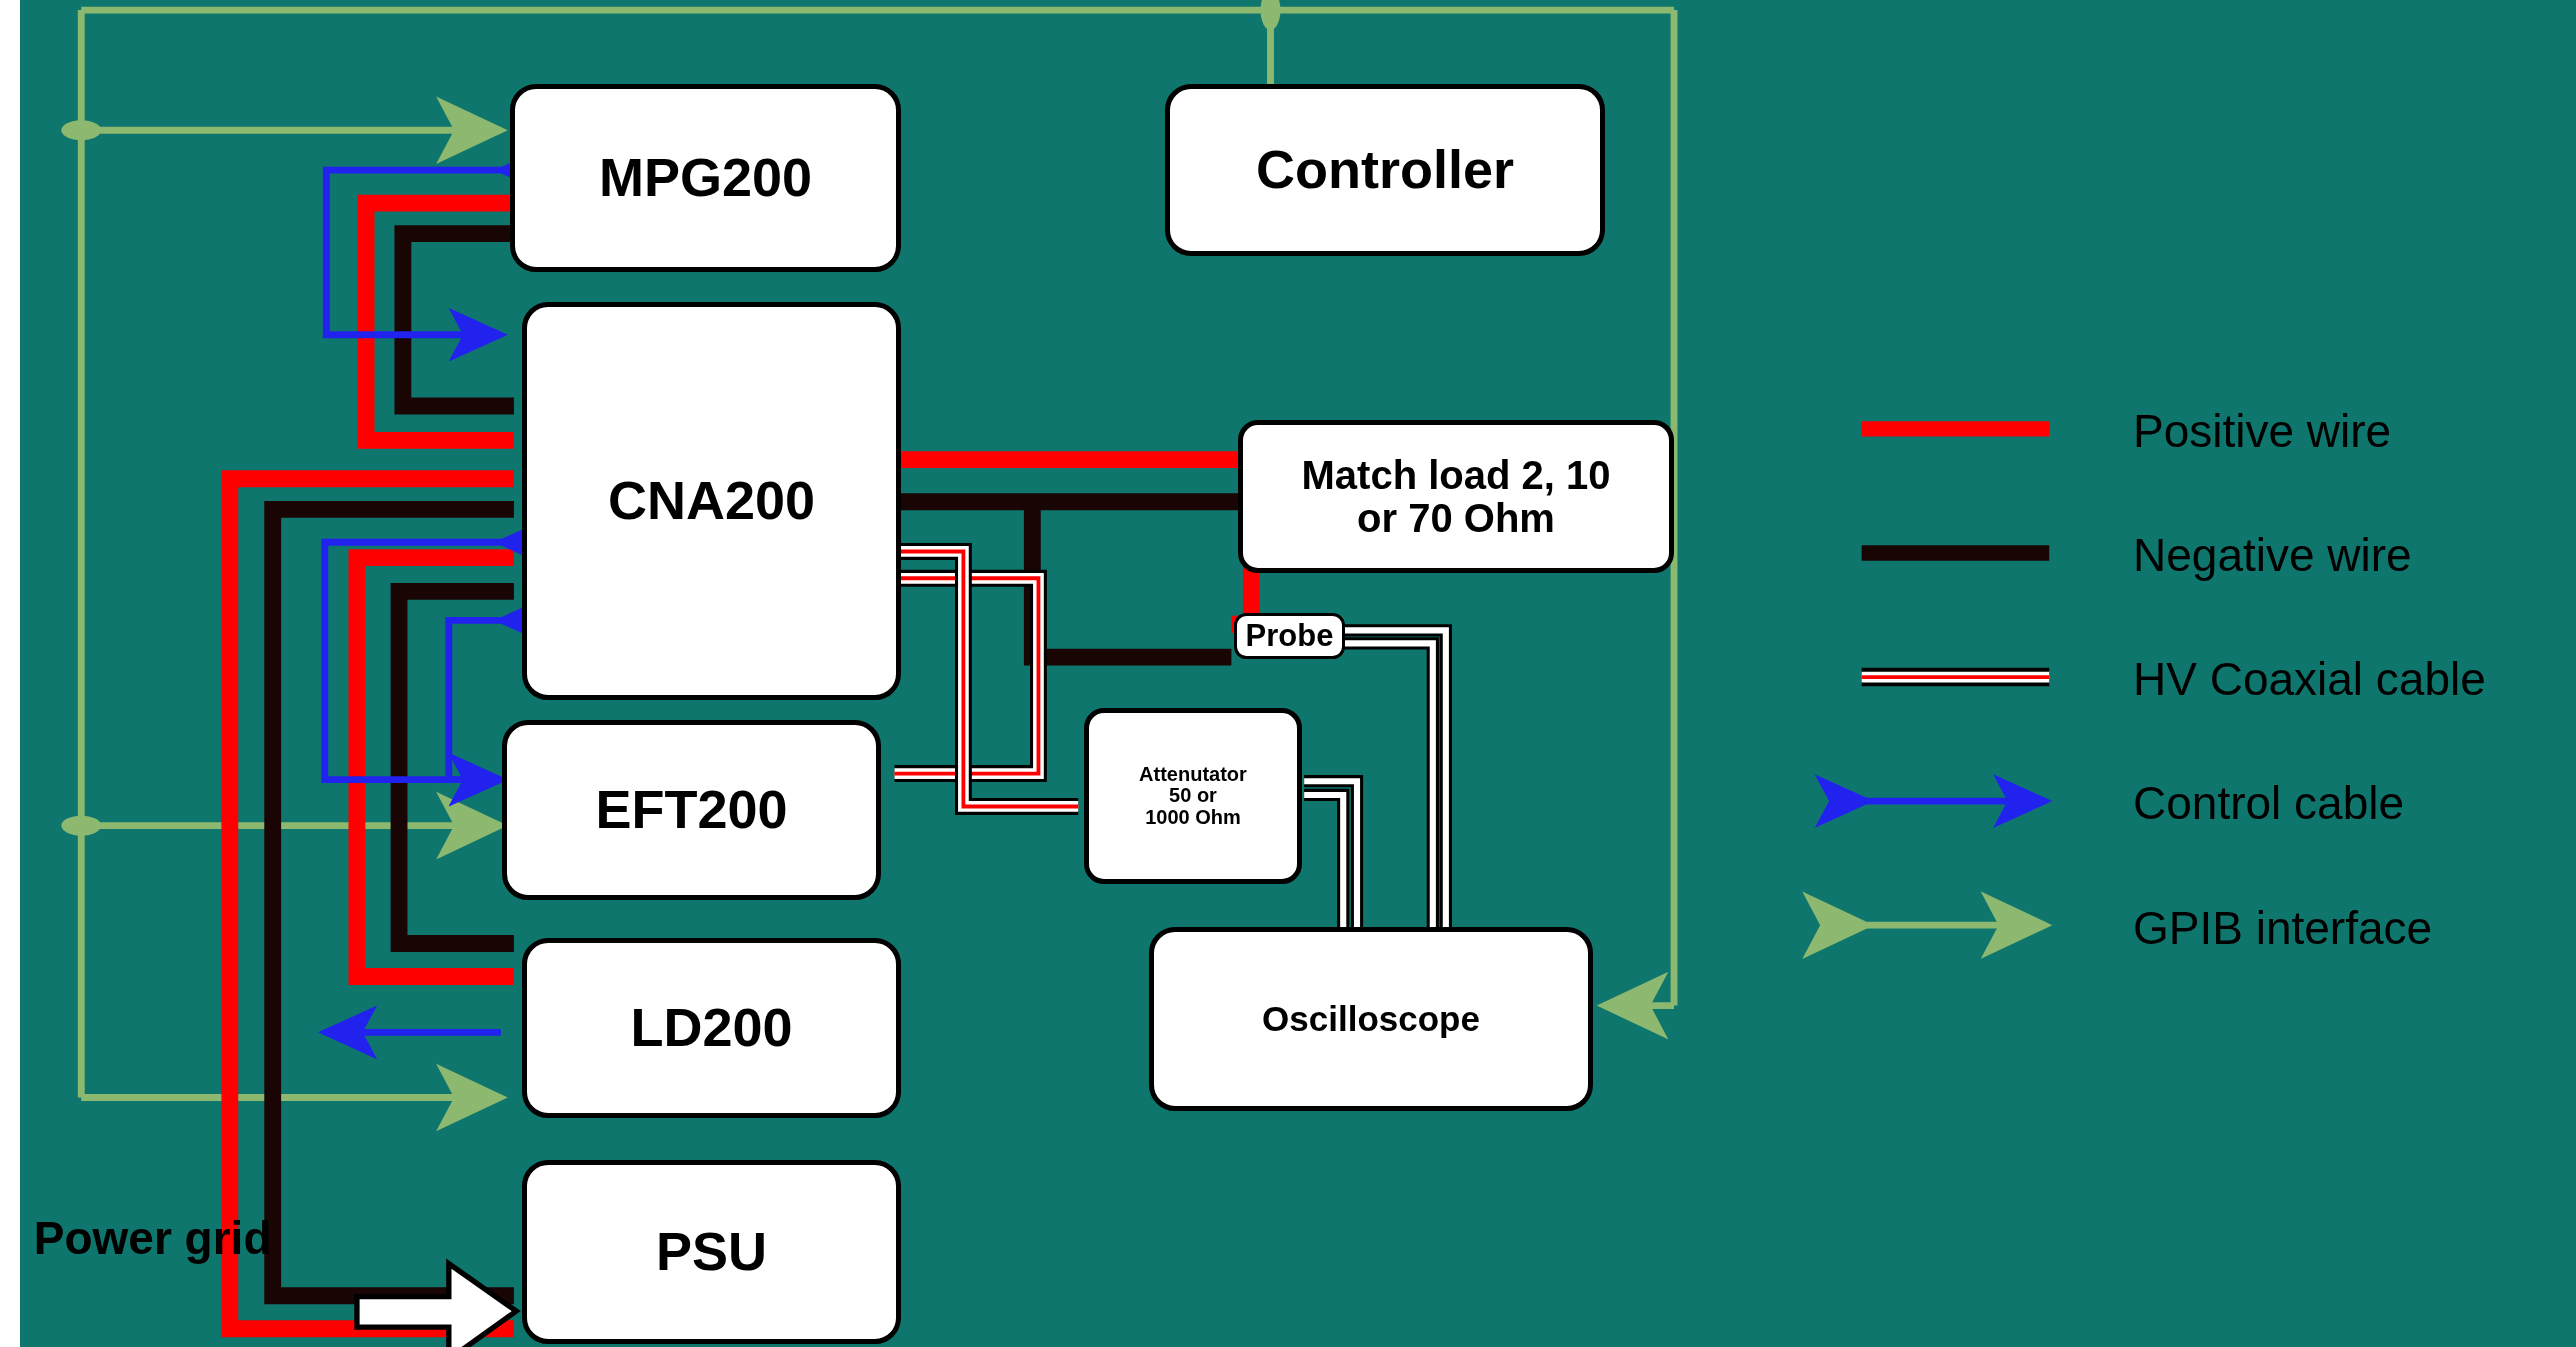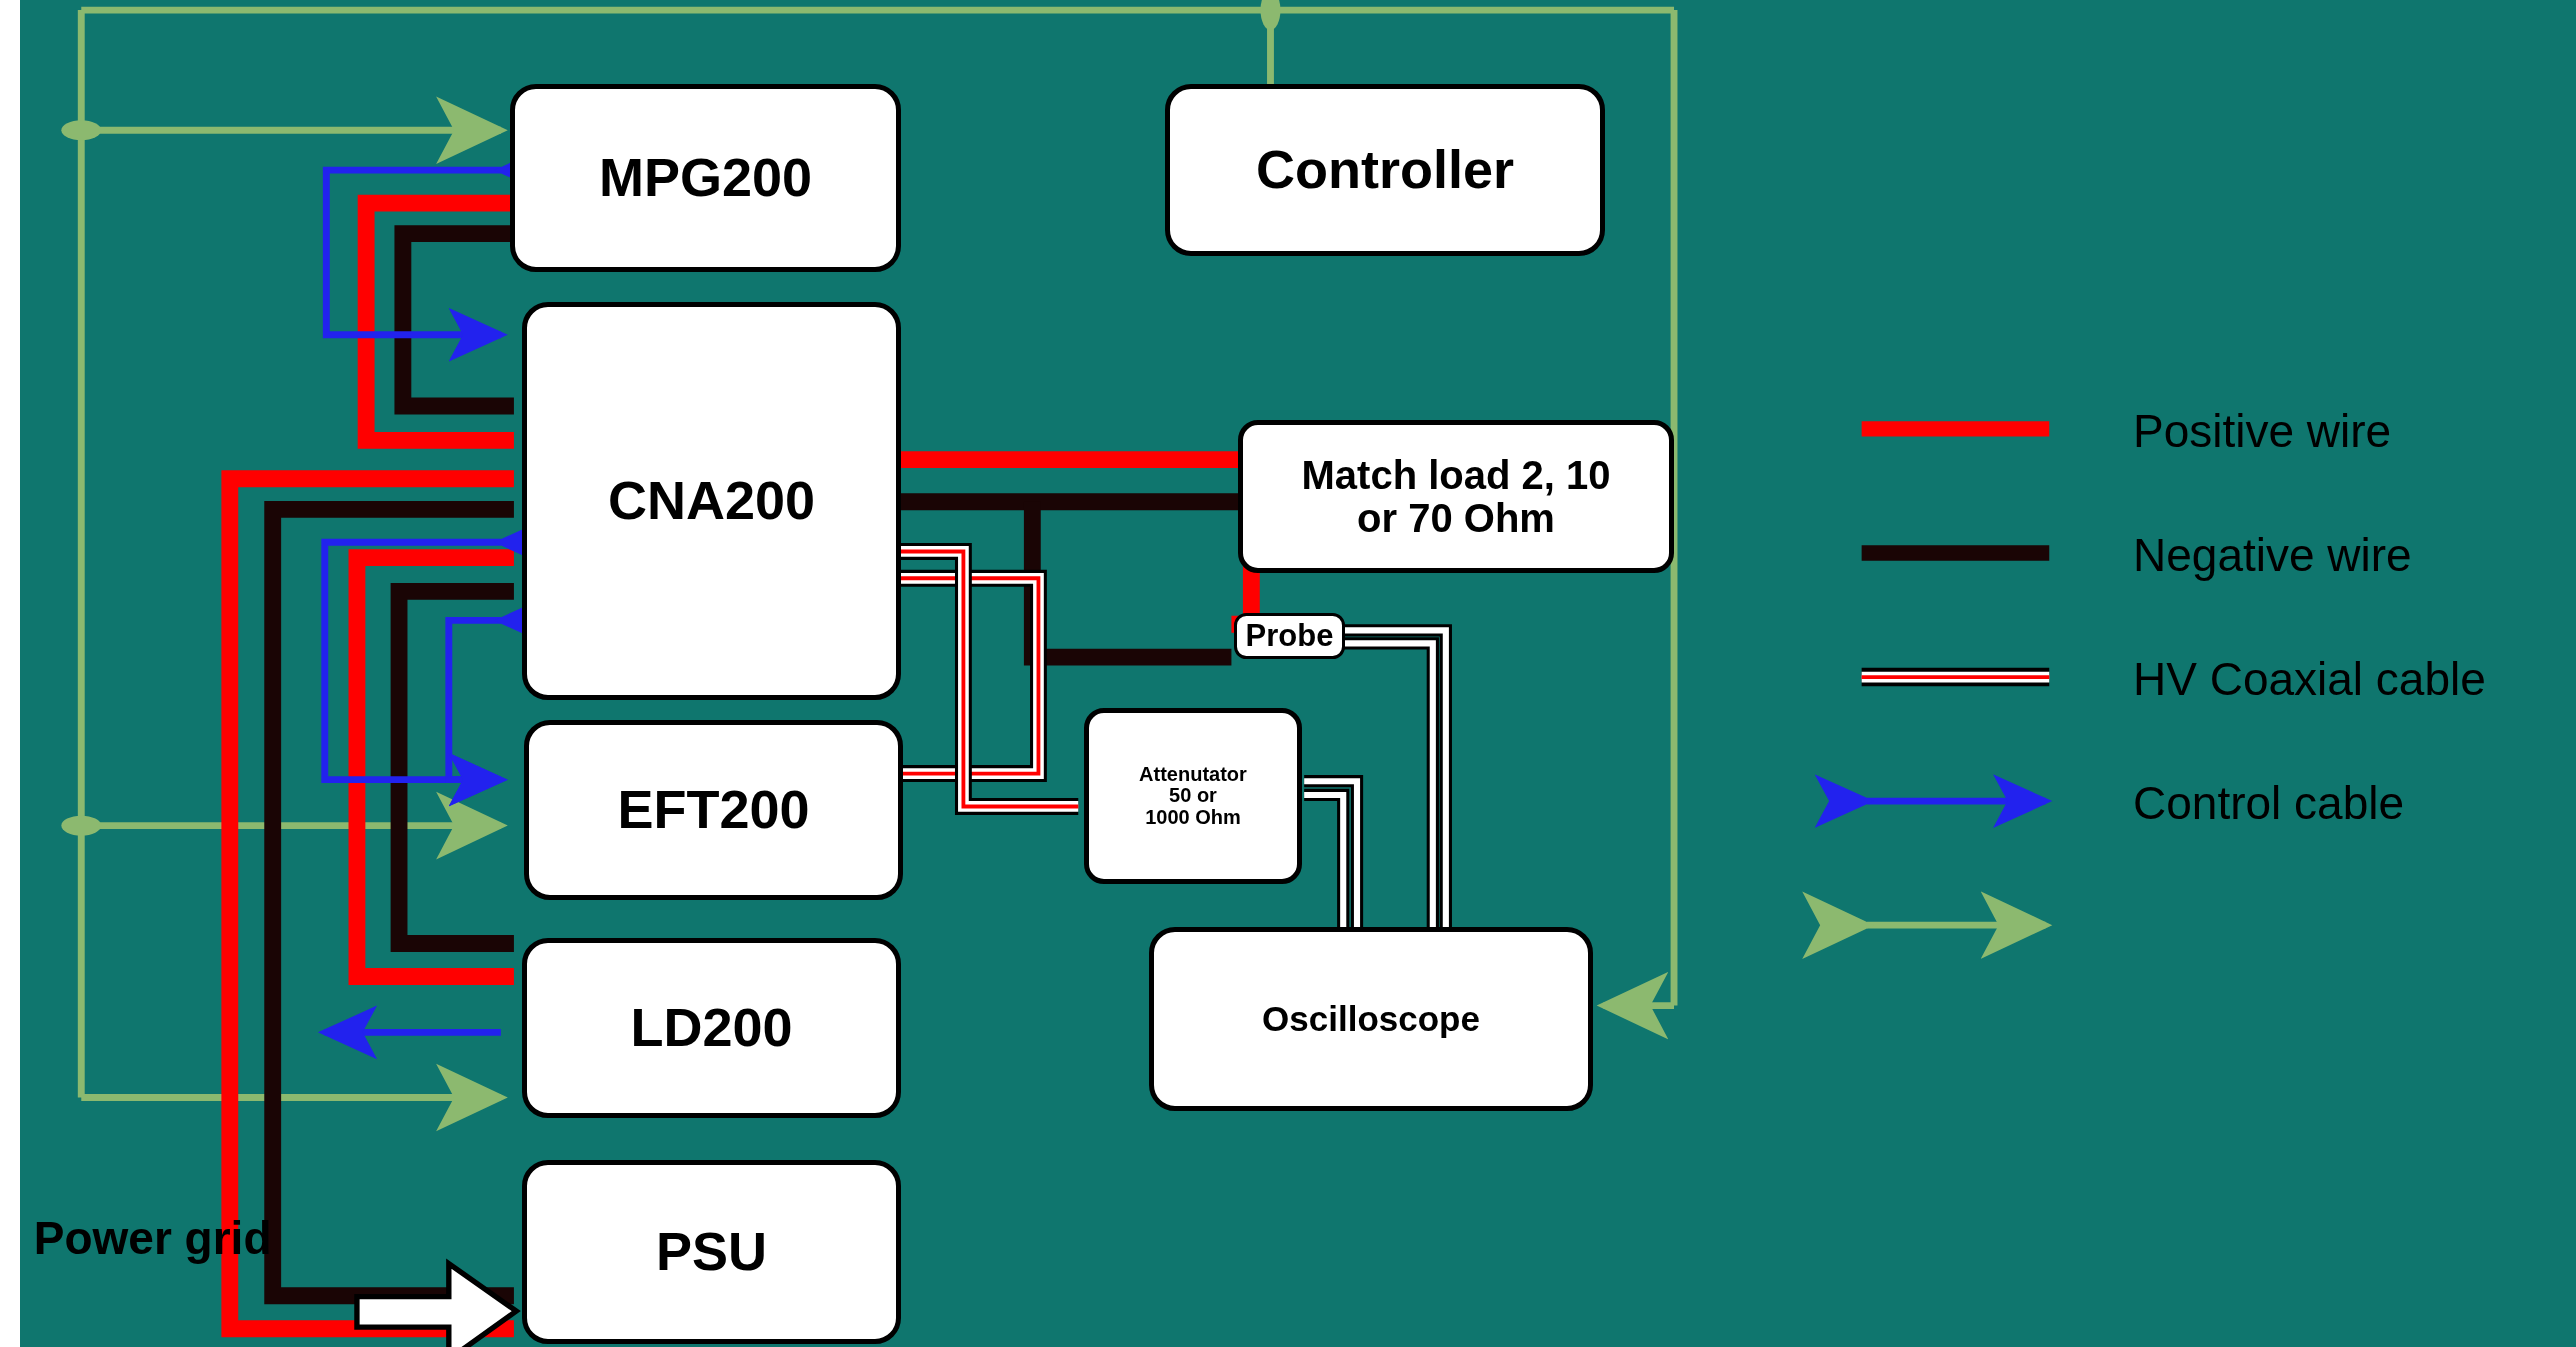--- a/index.html
+++ b/index.html
@@ -146,29 +146,30 @@
 
   <div class="node" style="left:1218px;top:420px;width:436px;height:153px;font-size:40px;border-radius:20px;">Match load 2, 10
 or 70 Ohm</div>
 
   <div class="node small" style="left:1214px;top:613px;width:111px;height:46px;font-size:31px;">Probe</div>
 
   <div class="node small" style="left:1064px;top:708px;width:218px;height:176px;font-size:20px;border-width:5.4px;border-radius:20px;">Attenutator
 50 or
 1000 Ohm</div>
 
-  <div class="node" style="left:504px;top:720px;width:379px;height:180px;font-size:54px;">EFT200</div>
+  <div class="node" style="left:482px;top:720px;width:379px;height:180px;font-size:54px;">EFT200</div>
 
   <div class="node" style="left:1129px;top:927px;width:444px;height:184px;font-size:35px;">Oscilloscope</div>
 
   <div class="node" style="left:502px;top:938px;width:379px;height:180px;font-size:54px;">LD200</div>
 
   <div class="node" style="left:502px;top:1160px;width:379px;height:184px;font-size:54px;">PSU</div>
 
   <div class="grid-label" style="left:13.8px;top:1211px;text-align:center;">Power grid</div>
 
   <div class="legend-label" style="left:2113px;top:404px;">Positive wire</div>
   <div class="legend-label" style="left:2113px;top:528px;">Negative wire</div>
   <div class="legend-label" style="left:2113px;top:652px;">HV Coaxial cable</div>
   <div class="legend-label" style="left:2113px;top:776px;">Control cable</div>
+  <div class="legend-label" style="left:2113px;top:901px;">GPIB interface</div>
 
 </div>
 
 
 </body></html>

